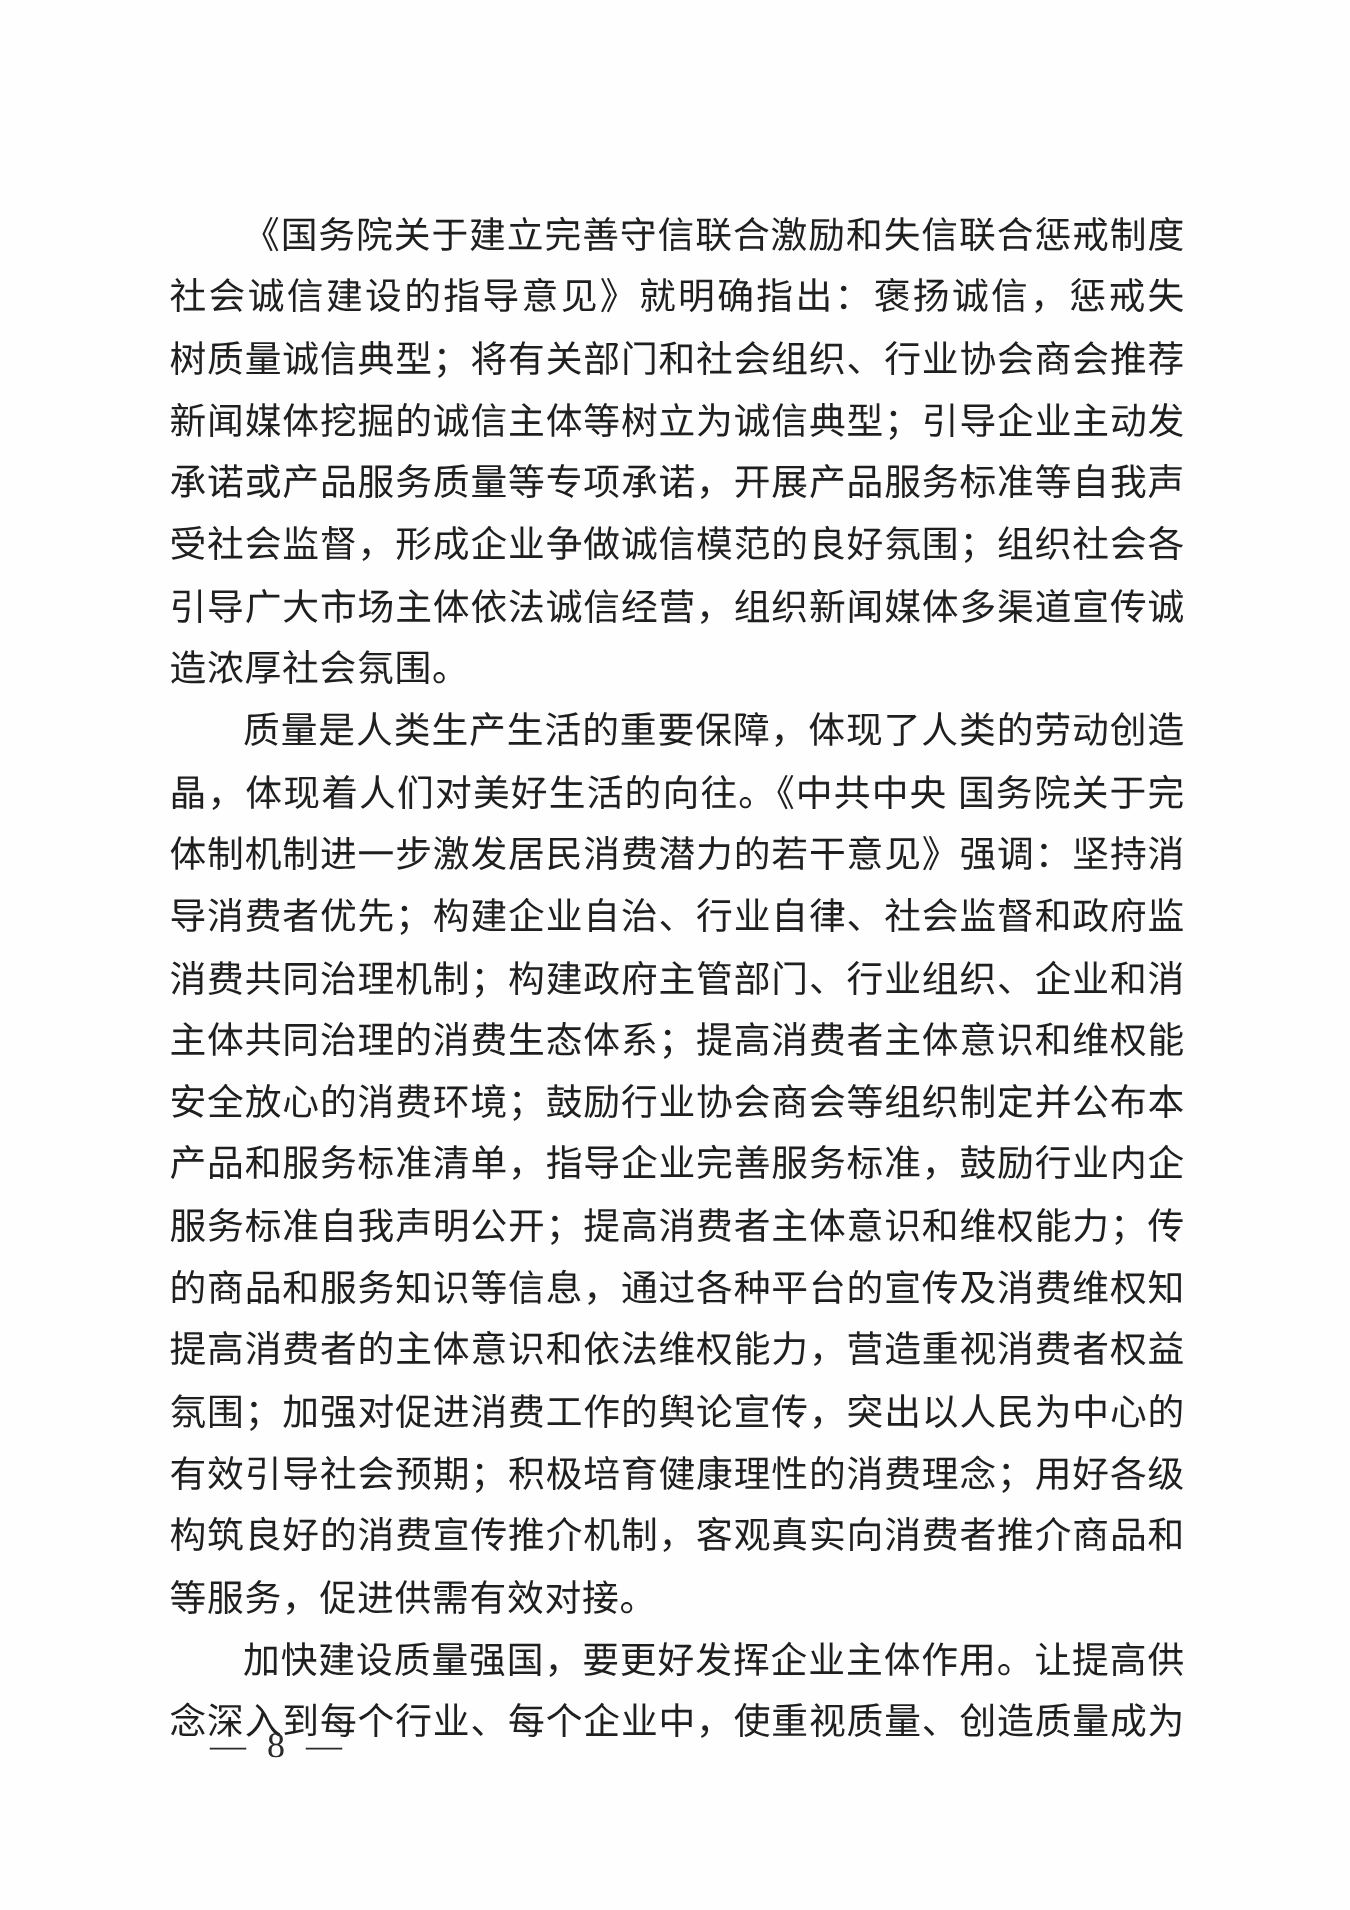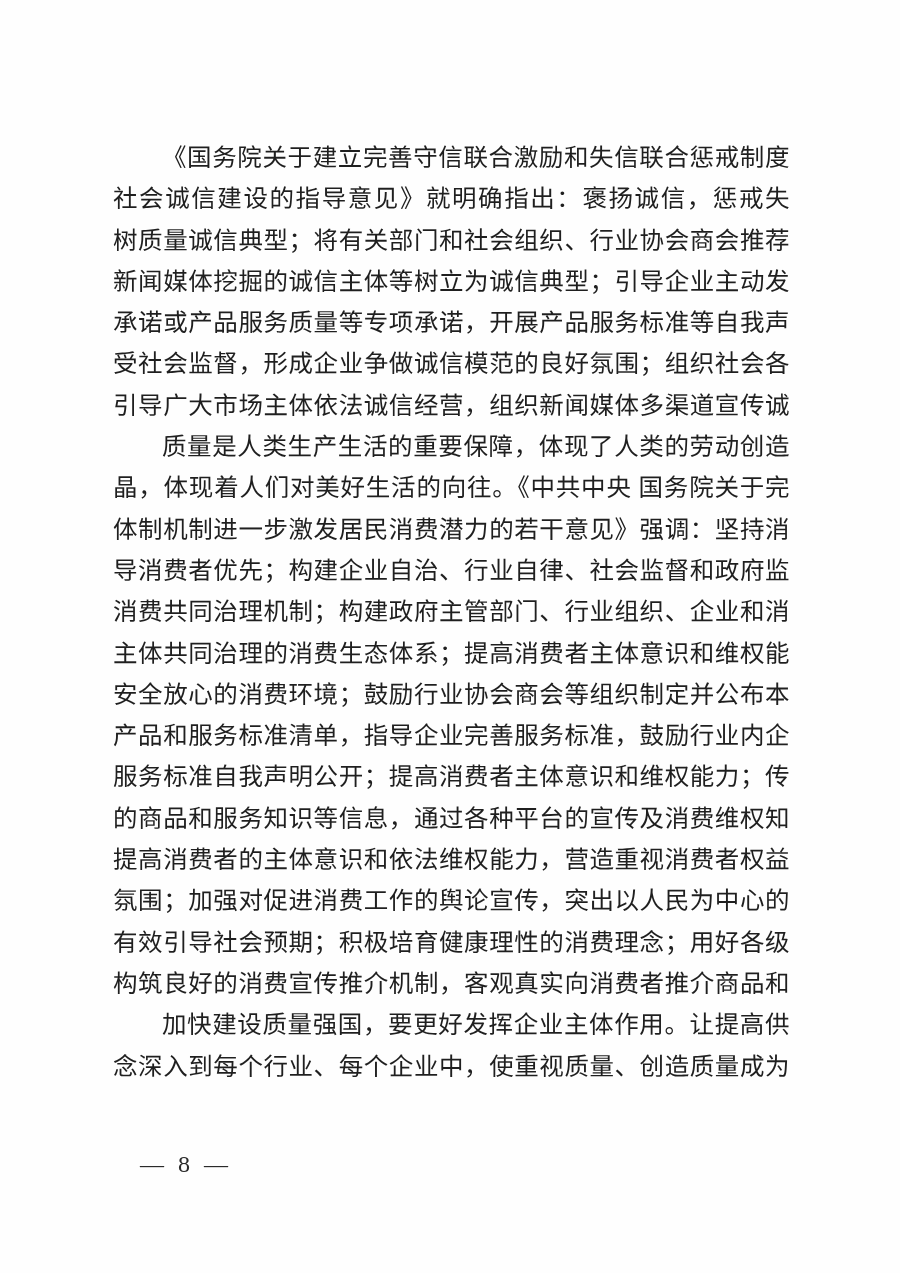--- a/index.html
+++ b/index.html
@@ -56,31 +56,33 @@
 
 <div class="page">
   <div class="text-block">
       <div class="line first">《国务院关于建立完善守信联合激励和失信联合惩戒制度加快推进</div>
       <div class="line">社会诚信建设的指导意见》就明确指出：褒扬诚信，惩戒失信；多渠道选</div>
       <div class="line">树质量诚信典型；将有关部门和社会组织、行业协会商会推荐的诚信会员、</div>
       <div class="line">新闻媒体挖掘的诚信主体等树立为诚信典型；引导企业主动发布综合信用</div>
       <div class="line">承诺或产品服务质量等专项承诺，开展产品服务标准等自我声明公开，接</div>
       <div class="line">受社会监督，形成企业争做诚信模范的良好氛围；组织社会各方面力量，</div>
       <div class="line">引导广大市场主体依法诚信经营，组织新闻媒体多渠道宣传诚信企业，营</div>
+      <div class="line short-last">造浓厚社会氛围。</div>
       <div class="line first">质量是人类生产生活的重要保障，体现了人类的劳动创造和智慧结</div>
       <div class="line">晶，体现着人们对美好生活的向往。《中共中央 国务院关于完善促进消费</div>
       <div class="line">体制机制进一步激发居民消费潜力的若干意见》强调：坚持消费引领，倡</div>
       <div class="line">导消费者优先；构建企业自治、行业自律、社会监督和政府监管相结合的</div>
       <div class="line">消费共同治理机制；构建政府主管部门、行业组织、企业和消费者等多元</div>
       <div class="line">主体共同治理的消费生态体系；提高消费者主体意识和维权能力，创建</div>
       <div class="line">安全放心的消费环境；鼓励行业协会商会等组织制定并公布本行业相关</div>
       <div class="line">产品和服务标准清单，指导企业完善服务标准，鼓励行业内企业开展企业</div>
       <div class="line">服务标准自我声明公开；提高消费者主体意识和维权能力；传播科学文明</div>
       <div class="line">的商品和服务知识等信息，通过各种平台的宣传及消费维权知识的普及，</div>
       <div class="line">提高消费者的主体意识和依法维权能力，营造重视消费者权益保护的良好</div>
       <div class="line">氛围；加强对促进消费工作的舆论宣传，突出以人民为中心的发展思想，</div>
       <div class="line">有效引导社会预期；积极培育健康理性的消费理念；用好各级各类媒体，</div>
       <div class="line">构筑良好的消费宣传推介机制，客观真实向消费者推介商品和旅游、文化</div>
+      <div class="line short-last">等服务，促进供需有效对接。</div>
       <div class="line first">加快建设质量强国，要更好发挥企业主体作用。让提高供给质量的理</div>
       <div class="line">念深入到每个行业、每个企业中，使重视质量、创造质量成为社会风尚。</div>
     </div>
   <div class="page-number">— 8 —</div>
 </div>
 
 </body></html>

